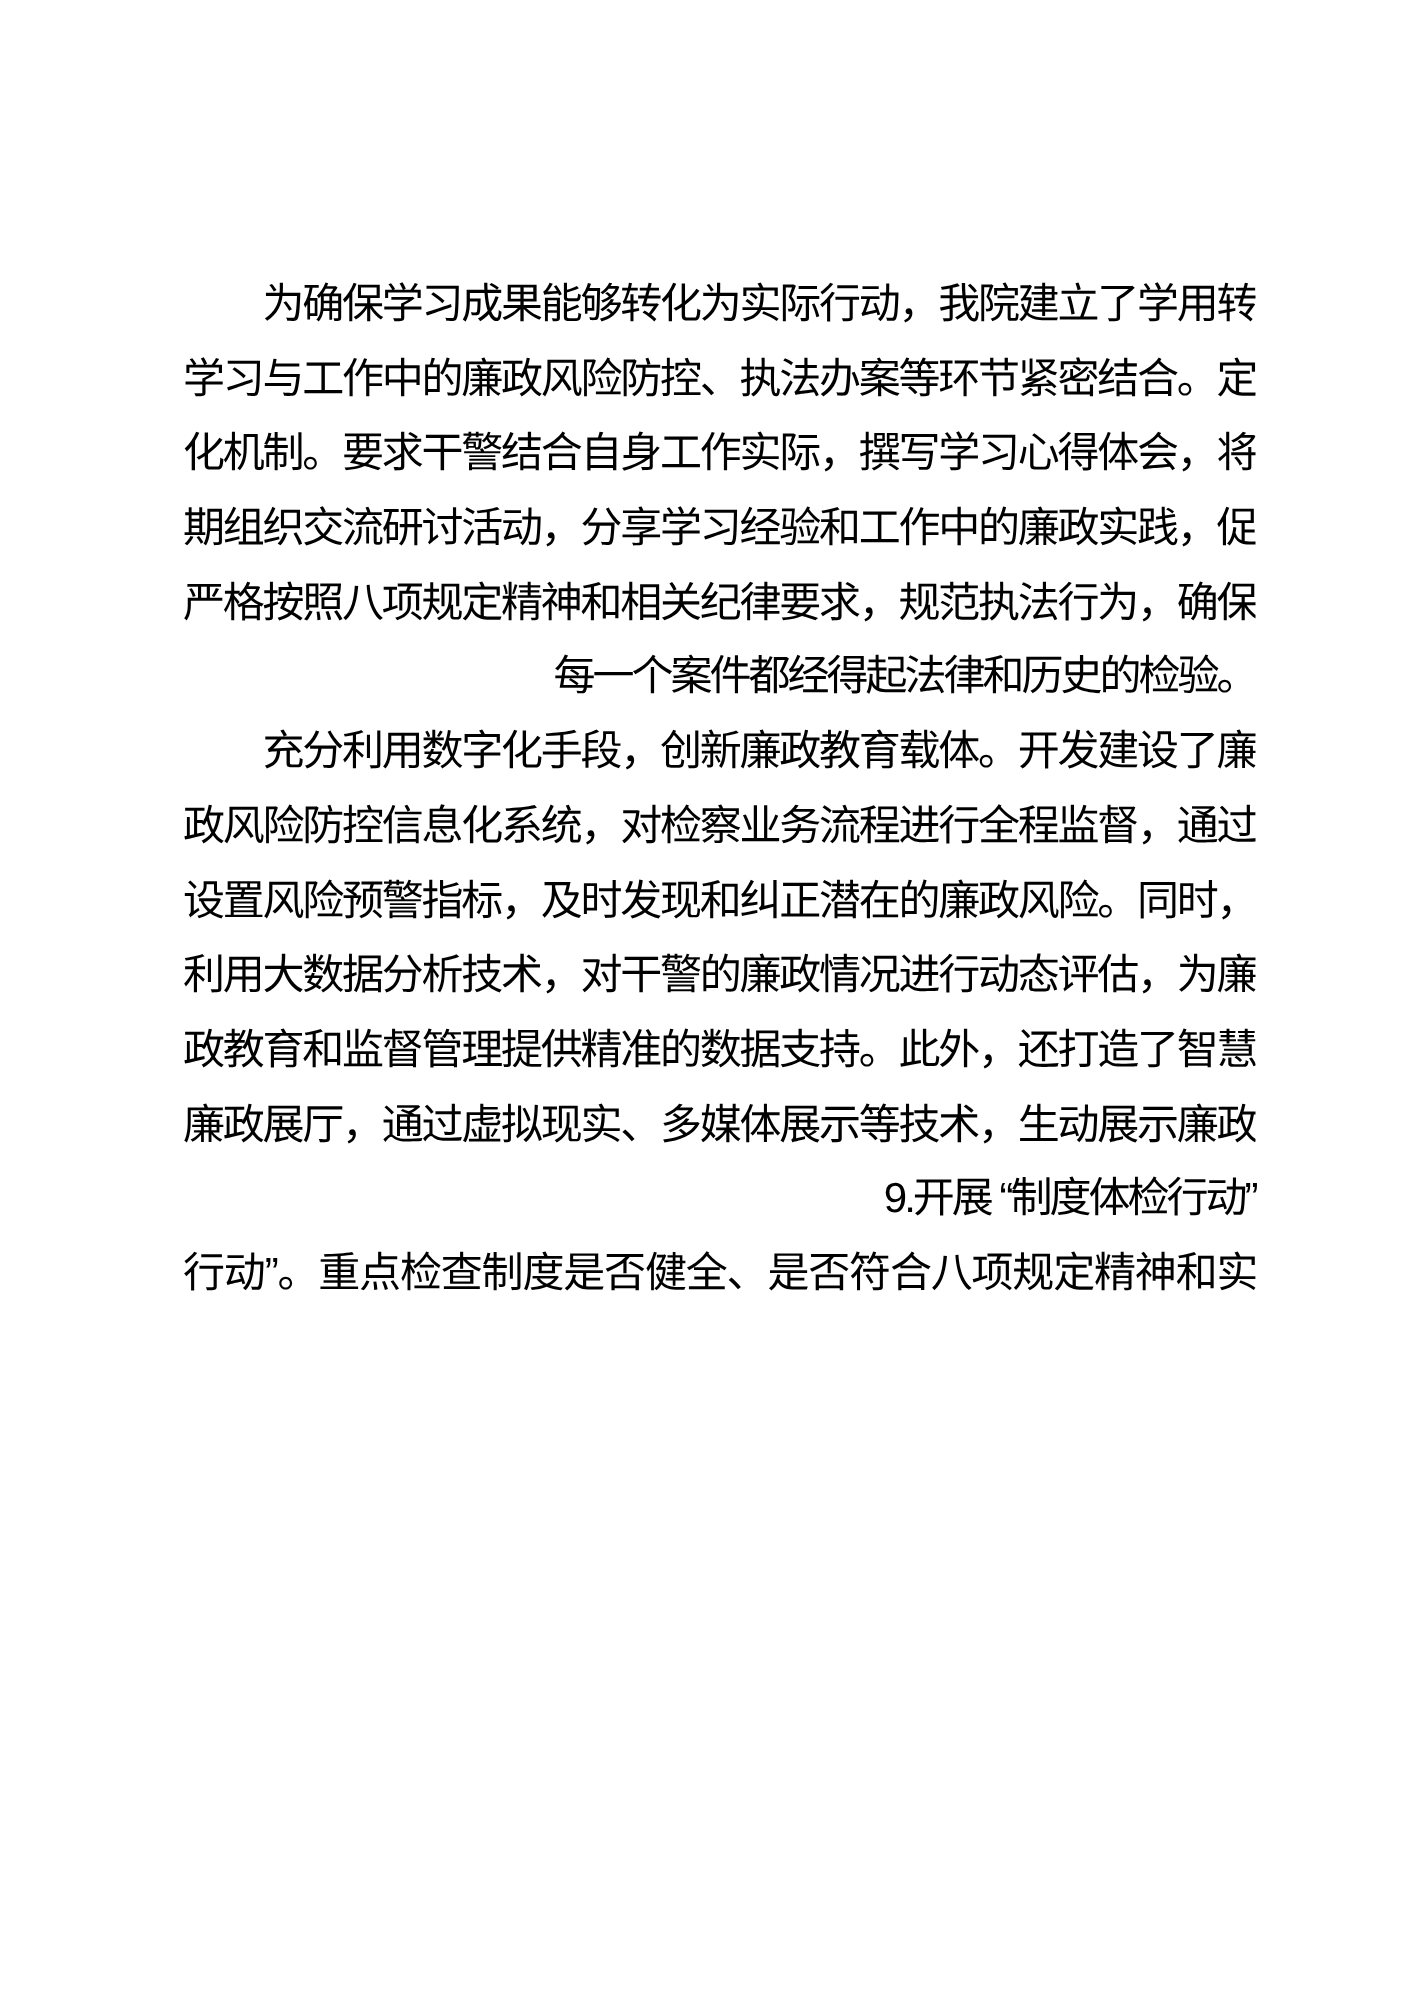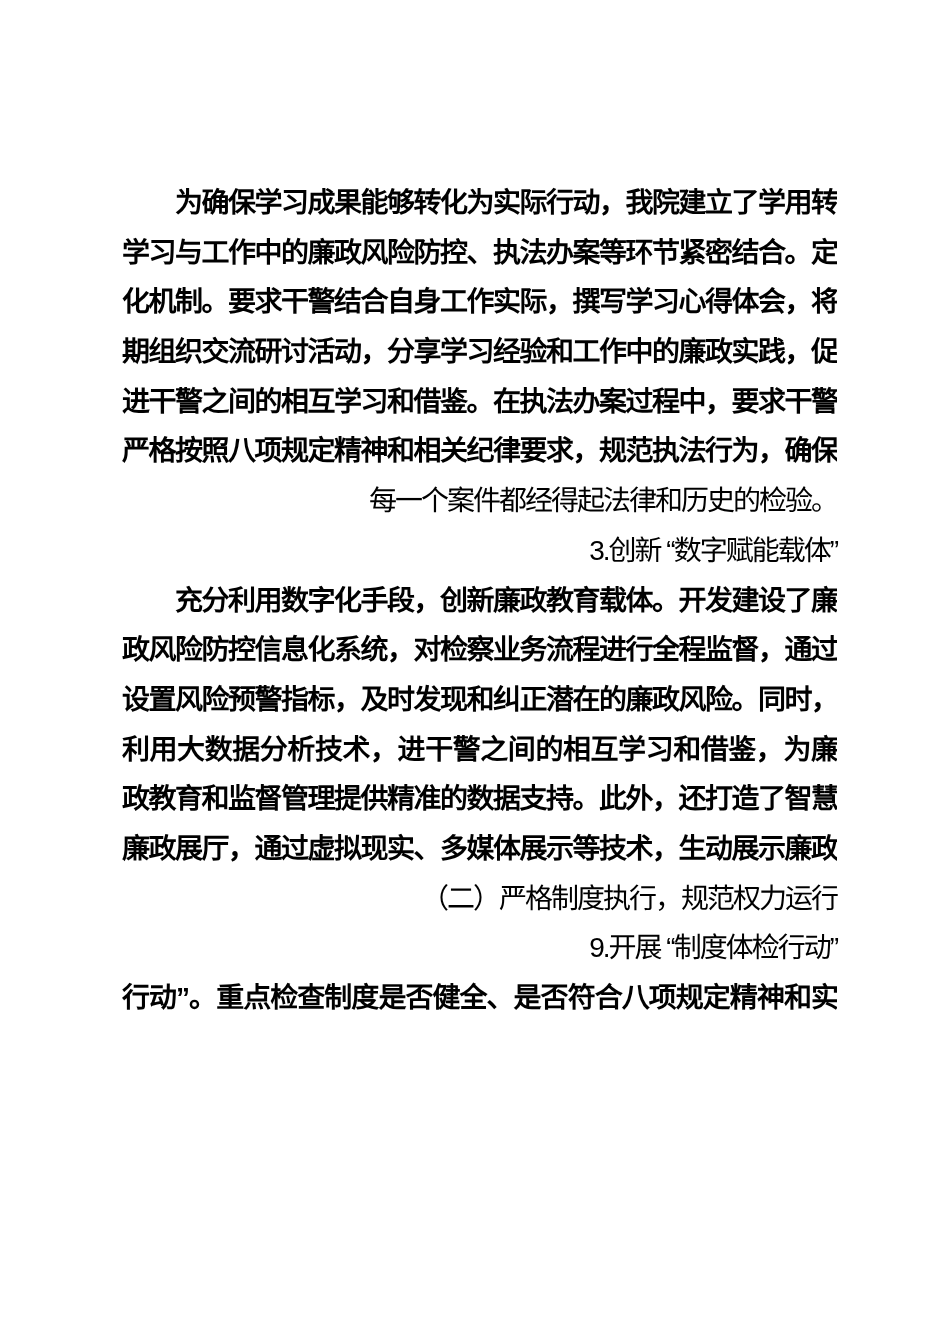--- a/index.html
+++ b/index.html
@@ -28,42 +28,38 @@
     letter-spacing: -2px;
     color: #000000;
     white-space: nowrap;
     text-align: right;
   }
   .line.fill {
     white-space: normal;
     overflow: hidden;
     text-align: justify;
     text-align-last: justify;
-    font-weight: bold;
   }
   .line.indent {
     text-indent: 53px;
   }
 </style>
 </head>
 <body>
 
 <div class="page">
   <div class="text-block" id="lines">
       <div class="line indent fill">为确保学习成果能够转化为实际行动，我院建立了学用转</div>
       <div class="line fill">学习与工作中的廉政风险防控、执法办案等环节紧密结合。定</div>
       <div class="line fill">化机制。要求干警结合自身工作实际，撰写学习心得体会，将</div>
       <div class="line fill">期组织交流研讨活动，分享学习经验和工作中的廉政实践，促</div>
-      <div class="line fill">进干警之间的相互学习和借鉴。在执法办案过程中，要求干警</div>
       <div class="line fill">严格按照八项规定精神和相关纪律要求，规范执法行为，确保</div>
       <div class="line">每一个案件都经得起法律和历史的检验。</div>
-      <div class="line indent">3.创新 “数字赋能载体”</div>
       <div class="line indent fill">充分利用数字化手段，创新廉政教育载体。开发建设了廉</div>
       <div class="line fill">政风险防控信息化系统，对检察业务流程进行全程监督，通过</div>
       <div class="line fill">设置风险预警指标，及时发现和纠正潜在的廉政风险。同时，</div>
-      <div class="line fill">利用大数据分析技术，进干警之间的相互学习和借鉴，为廉</div>
+      <div class="line fill">利用大数据分析技术，对干警的廉政情况进行动态评估，为廉</div>
       <div class="line fill">政教育和监督管理提供精准的数据支持。此外，还打造了智慧</div>
       <div class="line fill">廉政展厅，通过虚拟现实、多媒体展示等技术，生动展示廉政</div>
-      <div class="line indent">（二）严格制度执行，规范权力运行</div>
       <div class="line indent">9.开展 “制度体检行动”</div>
       <div class="line fill">行动”。重点检查制度是否健全、是否符合八项规定精神和实</div>
     </div>
 </div>
 
 </body></html>

